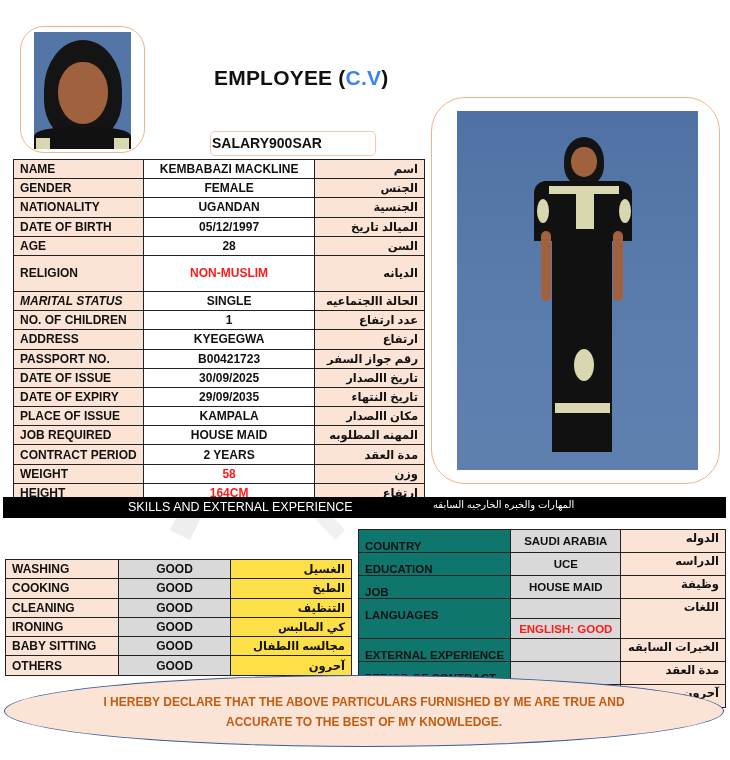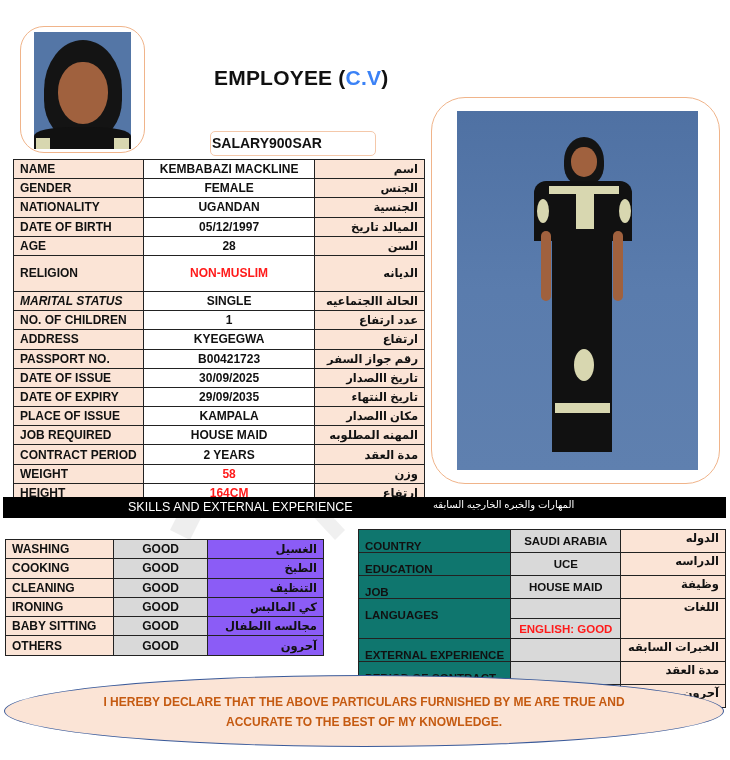--- a/index.html
+++ b/index.html
@@ -38,25 +38,25 @@
   .t-main td.ar { width: 110px; background: #fbe4d6; text-align: right; font-weight: bold; direction: rtl; font-size: 11.5px; }
   .red { color: #ff1a1a; }
 
   .band {
     position: absolute; left: 3px; top: 497px; width: 723px; height: 21px; background: #000; color: #fff;
     font-size: 12.5px;
   }
   .band .en { position: absolute; left: 125px; top: 3px; }
   .band .ar { position: absolute; left: 430px; top: 2px; direction: rtl; font-size: 10px; }
 
-  .t-skills { left: 5px; top: 539px; width: 319px; }
+  .t-skills { left: 5px; top: 559px; width: 347px; }
   .t-skills td { height: 19.3px; }
   .t-skills td.lbl { width: 113px; background: #fbe4d6; }
   .t-skills td.val { width: 113px; background: #d9d9d9; text-align: center; }
-  .t-skills td.ar { width: 121px; background: #8b5cf6; text-align: right; direction: rtl; font-size: 11.5px; }
+  .t-skills td.ar { width: 121px; background: #fde047; text-align: right; direction: rtl; font-size: 11.5px; }
 
   .t-exp { left: 358px; top: 529px; width: 368px; }
   .t-exp td { height: 17px; font-size: 11.5px; }
   .t-exp td.lbl { width: 142px; background: #0f766e; vertical-align: top; padding-top: 10px; }
   .t-exp td.val { width: 120px; background: #d9d9d9; text-align: center; }
   .t-exp td.ar { width: 106px; background: #fbe4d6; text-align: right; direction: rtl; vertical-align: top; padding-top: 1px; }
   .t-exp td.tall { height: 20px; }
 
   .declaration {
     position: absolute; left: 4px; top: 675px; width: 720px; height: 72px; border-radius: 50%;

